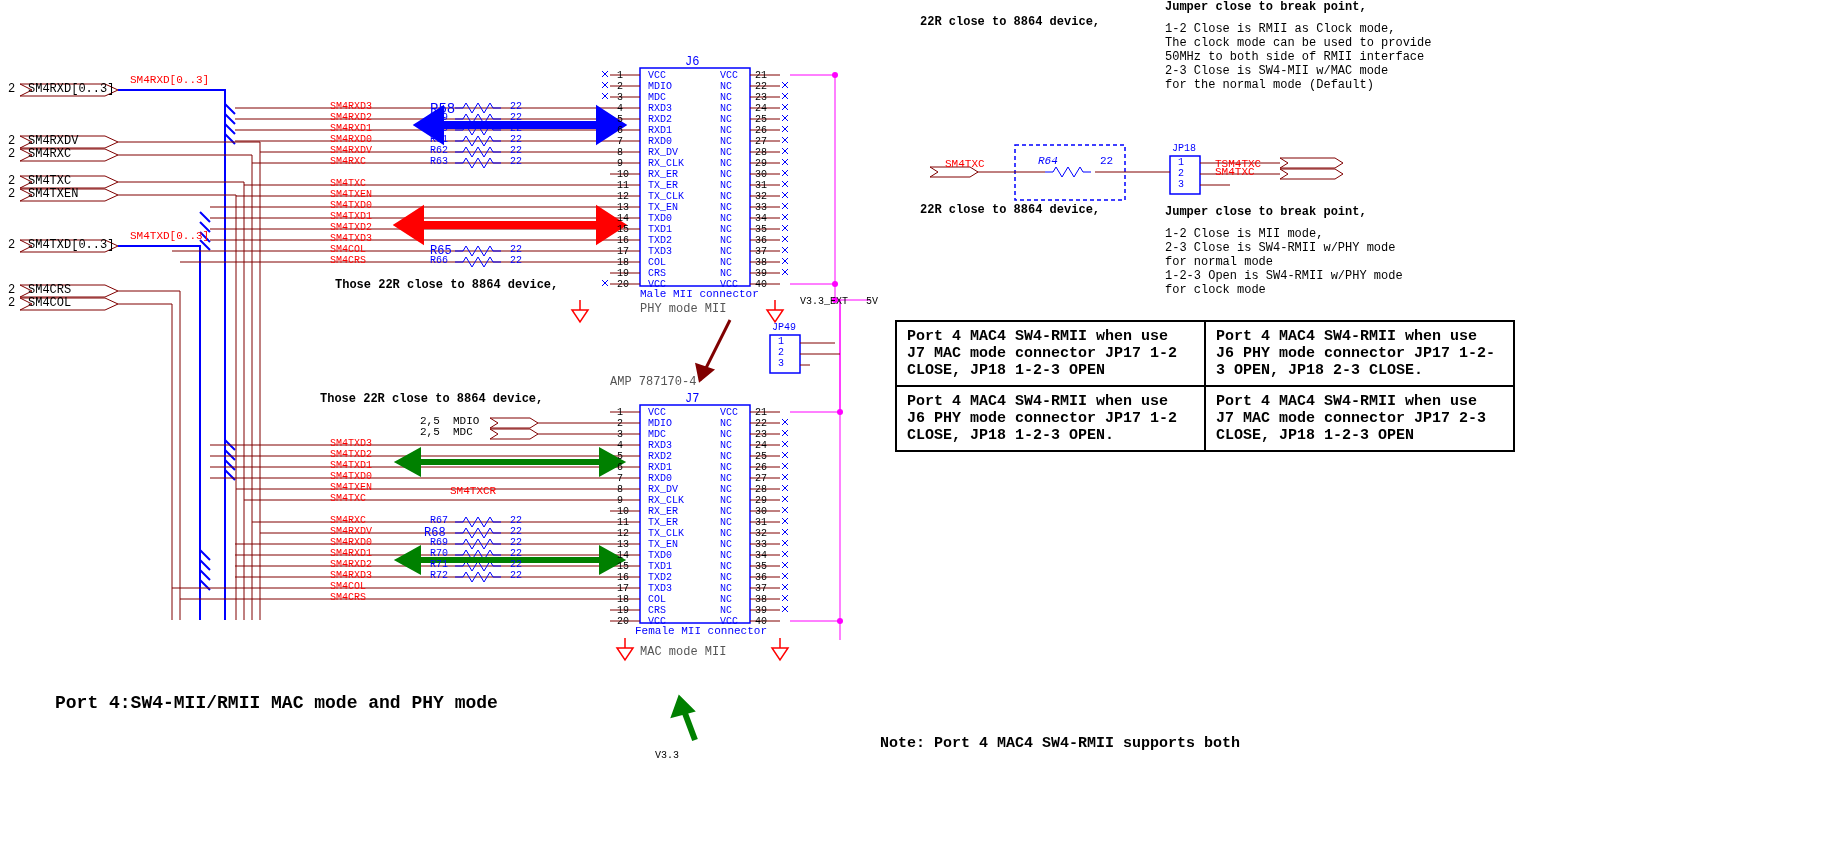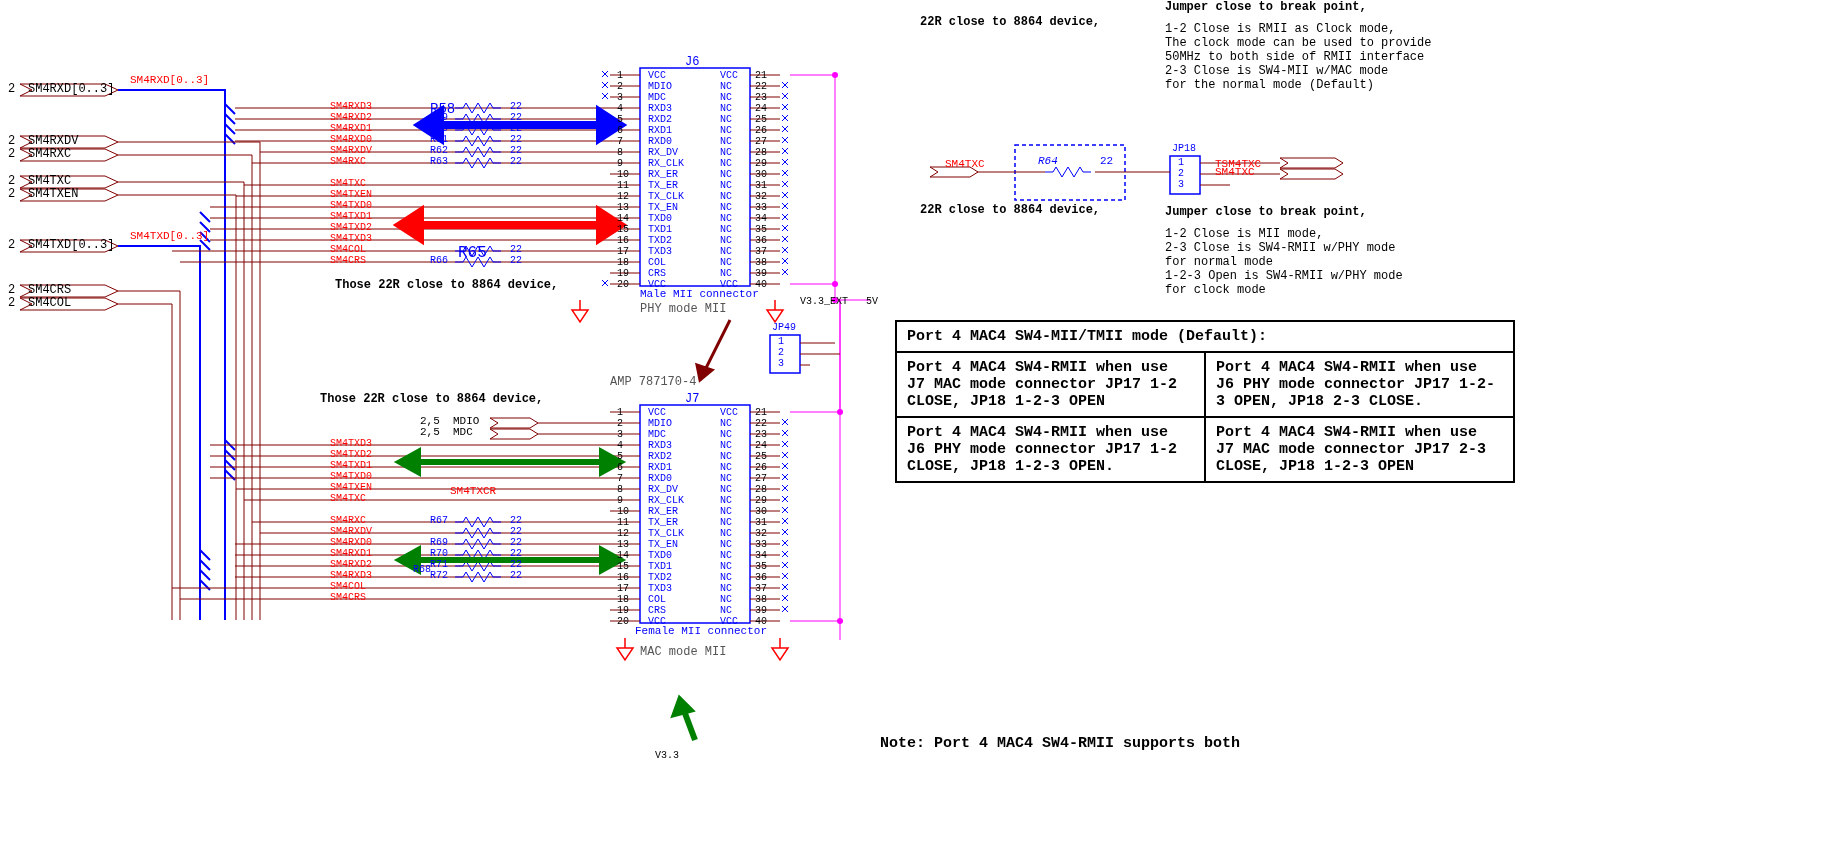--- a/index.html
+++ b/index.html
@@ -252,21 +252,21 @@
       <div class="txt blue" style="left: 430px; top: 123px; font-size: 10px;">R60</div>
       <div class="txt blue" style="left: 510px; top: 123px; font-size: 10px;">22</div>
       <div class="txt blue" style="left: 430px; top: 134px; font-size: 10px;">R61</div>
       <div class="txt blue" style="left: 510px; top: 134px; font-size: 10px;">22</div>
       <div class="txt blue" style="left: 430px; top: 145px; font-size: 10px;">R62</div>
       <div class="txt blue" style="left: 510px; top: 145px; font-size: 10px;">22</div>
       <div class="txt blue" style="left: 430px; top: 156px; font-size: 10px;">R63</div>
       <div class="txt blue" style="left: 510px; top: 156px; font-size: 10px;">22</div>
     </div>
 <div id="res-j6b">
-      <div class="txt blue" style="left: 430px; top: 244px; font-size: 16px; margin-left: 28px;">R65</div>
+      <div class="txt blue" style="left: 430px; top: 244px; font-size: 12px;">R65</div>
       <div class="txt blue" style="left: 510px; top: 244px; font-size: 10px;">22</div>
       <div class="txt blue" style="left: 430px; top: 255px; font-size: 10px;">R66</div>
       <div class="txt blue" style="left: 510px; top: 255px; font-size: 10px;">22</div>
     </div>
 <div id="nets-j7t">
       <div class="txt red" style="left: 330px; top: 438px; font-size: 10px;">SM4TXD3</div>
       <div class="txt red" style="left: 330px; top: 449px; font-size: 10px;">SM4TXD2</div>
       <div class="txt red" style="left: 330px; top: 460px; font-size: 10px;">SM4TXD1</div>
       <div class="txt red" style="left: 330px; top: 471px; font-size: 10px;">SM4TXD0</div>
       <div class="txt red" style="left: 330px; top: 482px; font-size: 10px;">SM4TXEN</div>
@@ -278,21 +278,21 @@
       <div class="txt red" style="left: 330px; top: 537px; font-size: 10px;">SM4RXD0</div>
       <div class="txt red" style="left: 330px; top: 548px; font-size: 10px;">SM4RXD1</div>
       <div class="txt red" style="left: 330px; top: 559px; font-size: 10px;">SM4RXD2</div>
       <div class="txt red" style="left: 330px; top: 570px; font-size: 10px;">SM4RXD3</div>
       <div class="txt red" style="left: 330px; top: 581px; font-size: 10px;">SM4COL</div>
       <div class="txt red" style="left: 330px; top: 592px; font-size: 10px;">SM4CRS</div>
     </div>
 <div id="res-j7">
       <div class="txt blue" style="left: 430px; top: 515px; font-size: 10px;">R67</div>
       <div class="txt blue" style="left: 510px; top: 515px; font-size: 10px;">22</div>
-      <div class="txt blue" style="left: 413px; top: 526px; font-size: 10px; margin-top: 38px;">R68</div>
+      <div class="txt blue" style="left: 424px; top: 526px; font-size: 12px;">R68</div>
       <div class="txt blue" style="left: 510px; top: 526px; font-size: 10px;">22</div>
       <div class="txt blue" style="left: 430px; top: 537px; font-size: 10px;">R69</div>
       <div class="txt blue" style="left: 510px; top: 537px; font-size: 10px;">22</div>
       <div class="txt blue" style="left: 430px; top: 548px; font-size: 10px;">R70</div>
       <div class="txt blue" style="left: 510px; top: 548px; font-size: 10px;">22</div>
       <div class="txt blue" style="left: 430px; top: 559px; font-size: 10px;">R71</div>
       <div class="txt blue" style="left: 510px; top: 559px; font-size: 10px;">22</div>
       <div class="txt blue" style="left: 430px; top: 570px; font-size: 10px;">R72</div>
       <div class="txt blue" style="left: 510px; top: 570px; font-size: 10px;">22</div>
     </div>
@@ -508,26 +508,24 @@
 <div class="txt mono" style="left:1165px;top:64px">2-3 Close is SW4-MII w/MAC mode</div>
 <div class="txt mono" style="left:1165px;top:78px">for the normal mode (Default)</div>
 
 <div class="txt mono bold" style="left:1165px;top:205px">Jumper close to break point,</div>
 <div class="txt mono" style="left:1165px;top:227px">1-2 Close is MII mode,</div>
 <div class="txt mono" style="left:1165px;top:241px">2-3 Close is SW4-RMII w/PHY mode</div>
 <div class="txt mono" style="left:1165px;top:255px">for normal mode</div>
 <div class="txt mono" style="left:1165px;top:269px">1-2-3 Open is SW4-RMII w/PHY mode</div>
 <div class="txt mono" style="left:1165px;top:283px">for clock mode</div>
 
+<div class="txt big" style="left:55px;top:693px">Port 4:SW4-MII/RMII MAC mode and PHY mode</div>
 
 <table class="cfg" style="left:895px;top:320px;width:620px">
   <tbody>
-        <tr>
-          <td colspan="2">Port 4 MAC4 SW4-MII/TMII mode (Default):</td>
-        </tr>
   <tr>
     <td>Port 4 MAC4 SW4-RMII when
 use J7 MAC mode connector
 JP17 1-2 CLOSE,
 JP18 1-2-3 OPEN</td>
     <td>Port 4 MAC4 SW4-RMII when
 use J6 PHY mode connector
 JP17 1-2-3 OPEN,
 JP18 2-3 CLOSE.</td>
   </tr>

